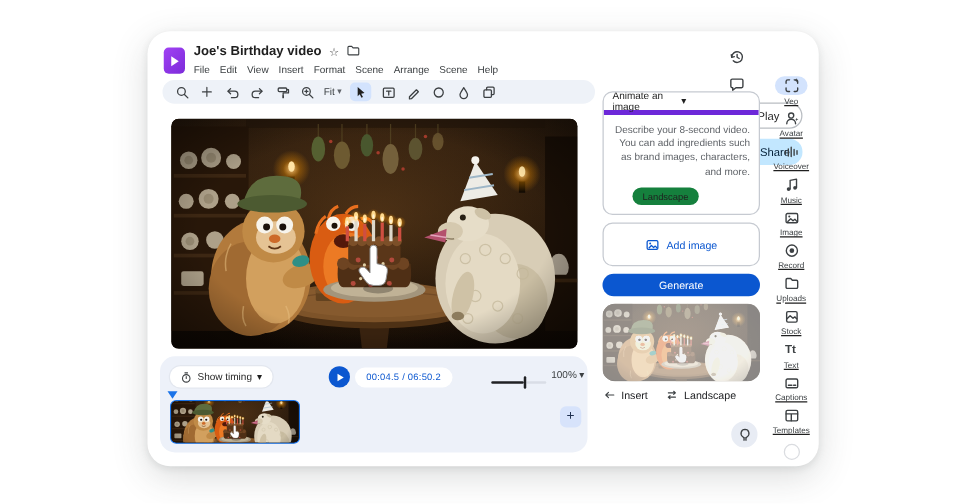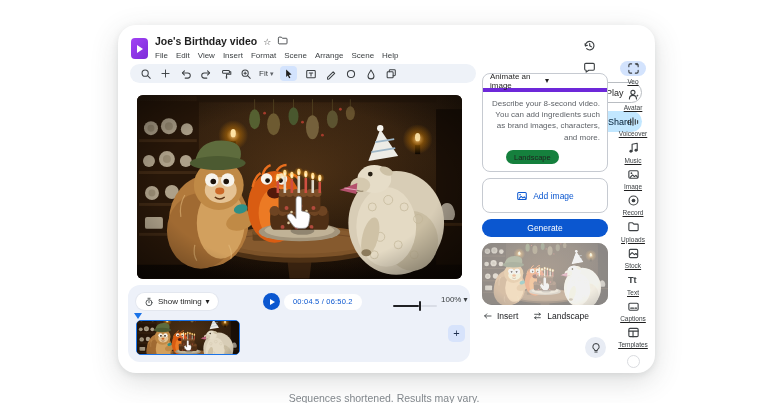--- a/index.html
+++ b/index.html
@@ -671,14 +671,13 @@
               <rect class="st" x="2" y="2.5" width="10" height="9" rx="1.2"></rect>
               <path class="st" d="M2 5.5 h10 M6.5 5.5 V11.5"></path>
             </svg>
           </span>
         <span class="rail-lb">Templates</span>
       </div>
       <div class="rail-extra"></div>
     </div>
   </div>
 
-  <div class="footer-note">Sequences shortened. Results may vary.</div>
 </div>
 
 </body></html>

